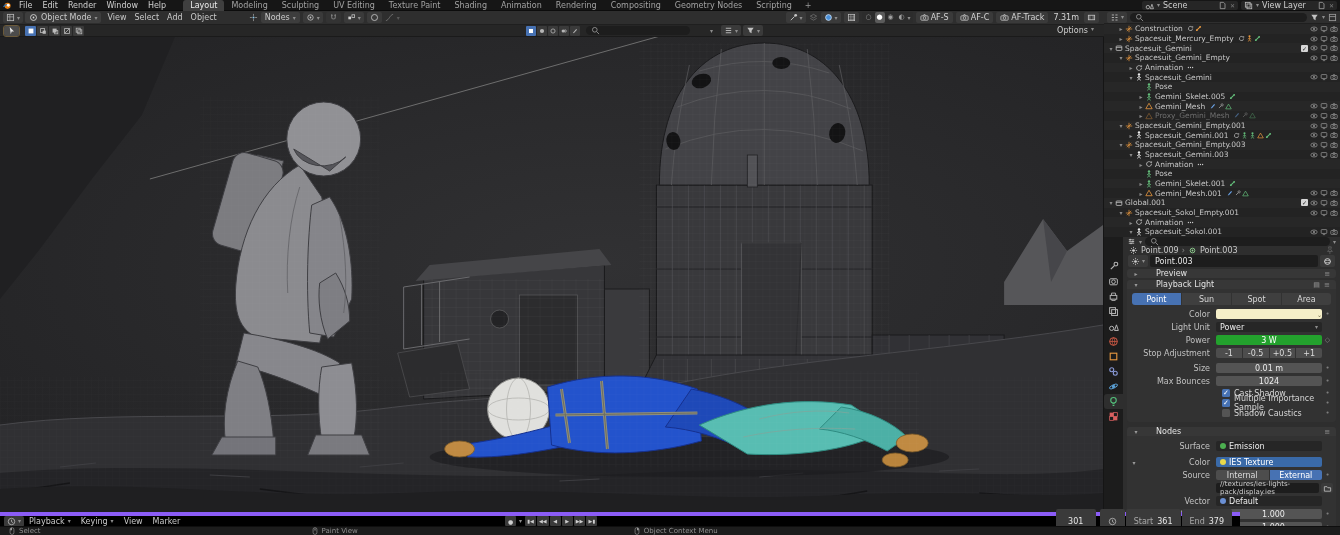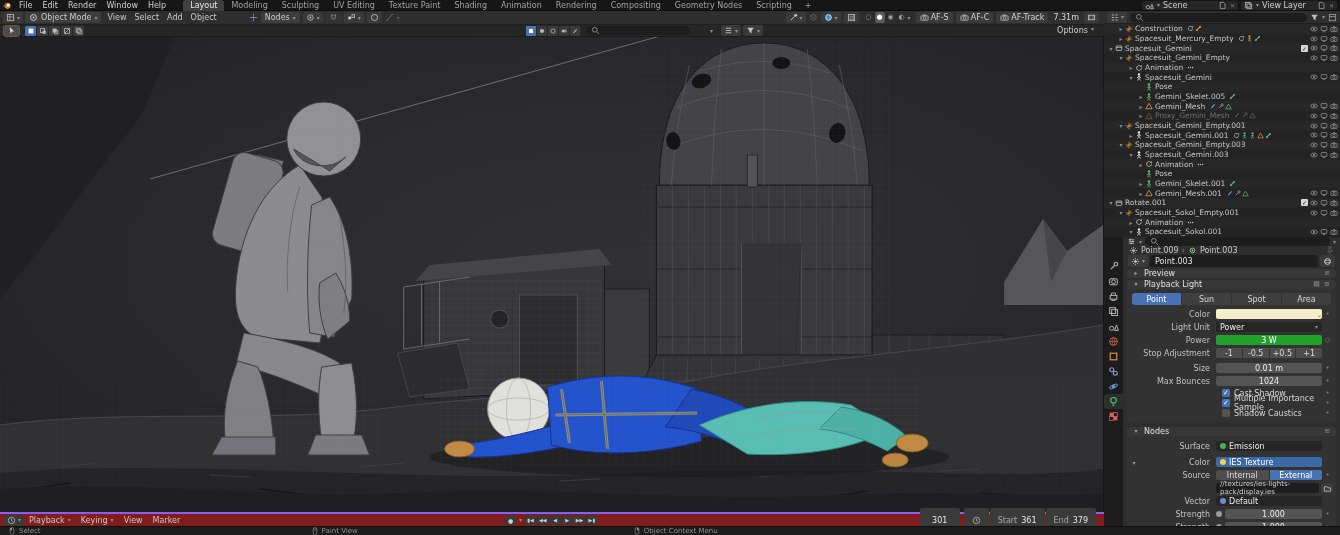--- a/index.html
+++ b/index.html
@@ -74,21 +74,21 @@
   .ptab{height:15px;display:flex;align-items:center;justify-content:center;}
   .ptab.active{background:#2e2e2e;border-radius:3px 0 0 3px;}
   .prop-main{flex:1;display:flex;flex-direction:column;overflow:hidden;position:relative;}
   .prop-hdr{height:13px;display:flex;align-items:center;gap:3px;padding:0 4px;}
   .prop-hdr .search{flex:1;}
   .prop-crumbs{height:14px;display:flex;align-items:center;gap:3px;padding:0 6px;}
   .crumb-sep{color:#8a8a8a;}
   .prop-name-row{height:16px;display:flex;align-items:center;gap:2px;padding:0 5px;}
   .mini-dd{background:#3a3a3a;border-radius:2px;height:12px;display:flex;align-items:center;gap:2px;padding:0 3px;}
   .name-field{flex:1;background:#1d1d1d;border-radius:2px;height:12px;display:flex;align-items:center;padding:0 5px;color:#e6e6e6;}
-  .panel-hdr{height:13px;background:#373737;border-radius:3px 3px 0 0;margin:2px 4px 0;display:flex;gap:4px;padding:0 5px;color:#e2e2e2;}
+  .panel-hdr{height:13px;background:#373737;border-radius:3px 3px 0 0;margin:2px 4px 0;display:flex;align-items:center;gap:16px;padding:0 5px;color:#e2e2e2;}
   .panel-hdr.closed{border-radius:3px;}
   .panel-hdr .ph-right{margin-left:auto;color:#8f8f8f;font-size:7px;letter-spacing:1px;}
   .panel-body{background:#323232;margin:0 4px;padding:3px 3px 4px;border-radius:0 0 3px 3px;}
   .typerow{display:flex;gap:1px;margin:1px 2px 3px;}
   .typerow .tbtn{flex:1;height:12px;background:#3f3f3f;display:flex;align-items:center;justify-content:center;color:#d8d8d8;}
   .typerow .tbtn:first-child{border-radius:3px 0 0 3px;}
   .typerow .tbtn:last-child{border-radius:0 3px 3px 0;}
   .typerow .tbtn.active{background:var(--accent);color:#fff;}
   .prow{height:12px;display:flex;align-items:center;margin:1px 0;}
   .prow .lab{width:86px;text-align:right;padding-right:6px;color:#c2c2c2;flex:none;}
@@ -107,21 +107,21 @@
   .cbrow{height:10px;display:flex;align-items:center;margin-left:92px;gap:4px;}
   .cb{width:8px;height:8px;border-radius:1.5px;background:#545454;flex:none;display:flex;align-items:center;justify-content:center;color:#fff;font-size:7px;}
   .cb.on{background:var(--accent);}
   .cbrow .cblab{color:#d6d6d6;}
   .cbrow .dotb{margin-left:auto;}
   .nodedot{width:6px;height:6px;border-radius:50%;flex:none;}
   .expander{width:8px;color:#9a9a9a;font-size:6px;text-align:center;flex:none;}
   .folder-btn{width:12px;height:10px;background:#3a3a3a;border-radius:2px;display:flex;align-items:center;justify-content:center;margin-left:2px;flex:none;}
 
   
-  .timeline{left:0;top:512px;width:1104px;height:14px;background:#7f1d1d;border-top:2px solid #8b5cf6;display:flex;align-items:center;padding:0 4px;position:absolute;}
+  .timeline{left:0;top:512px;width:1240px;height:14px;background:#000000;border-top:4px solid #8b5cf6;display:flex;align-items:center;padding:0 4px;position:absolute;}
   #tl-menus{display:flex;align-items:center;}
   #tl-menus .tmi{display:flex;align-items:center;gap:3px;padding:0 5px;}
   .transport{position:absolute;left:505px;display:flex;align-items:center;gap:1px;}
   .tbtn2{min-width:11px;height:10px;background:#3a3a3a;border-radius:1px;display:flex;align-items:center;justify-content:center;color:#d0d0d0;font-size:5px;padding:0 2px;}
   .tl-right{position:absolute;right:8px;display:flex;align-items:center;gap:4px;}
   .tl-field{background:#3a3a3a;border-radius:2px;height:10px;display:flex;align-items:center;justify-content:center;gap:4px;padding:12px 8px;color:#e8e8e8;}
   .tl-group{display:flex;gap:1px;align-items:center;}
 
   
   .statusbar{left:0;top:526px;width:1340px;height:9px;background:#1c1c1c;border-top:1px solid #0e0e0e;display:flex;align-items:center;font-size:7px;color:#8f8f8f;padding:0 8px;}
@@ -1191,21 +1191,21 @@
         </span>
       </div>
       <div class="ol-row" style="padding-left: 3px;">
         <span class="ol-arrow">▾</span>
         <span class="ic" style="height: 8px; width: 8px;">
           <svg viewBox="0 0 10 10">
             <rect x="1.5" y="2.5" width="7" height="5.5" rx="0.8" fill="none" stroke="#d8d8d8" stroke-width="0.9"></rect>
             <path d="M1.5 4.3h7" stroke="#d8d8d8" stroke-width="0.8"></path>
           </svg>
         </span>
-        <span class="ol-label">Rotate.001</span>
+        <span class="ol-label">Global.001</span>
         <span class="ol-right">
           <span class="olcb">✓</span>
           <span class="ic" style="height: 8px; width: 8px;">
             <svg viewBox="0 0 10 10">
               <ellipse cx="5" cy="5" rx="4" ry="2.5" fill="none" stroke="#9a9a9a" stroke-width="0.9"></ellipse>
               <circle cx="5" cy="5" r="1.2" fill="#9a9a9a"></circle>
             </svg>
           </span>
           <span class="ic" style="height: 8px; width: 8px;">
             <svg viewBox="0 0 10 10">

